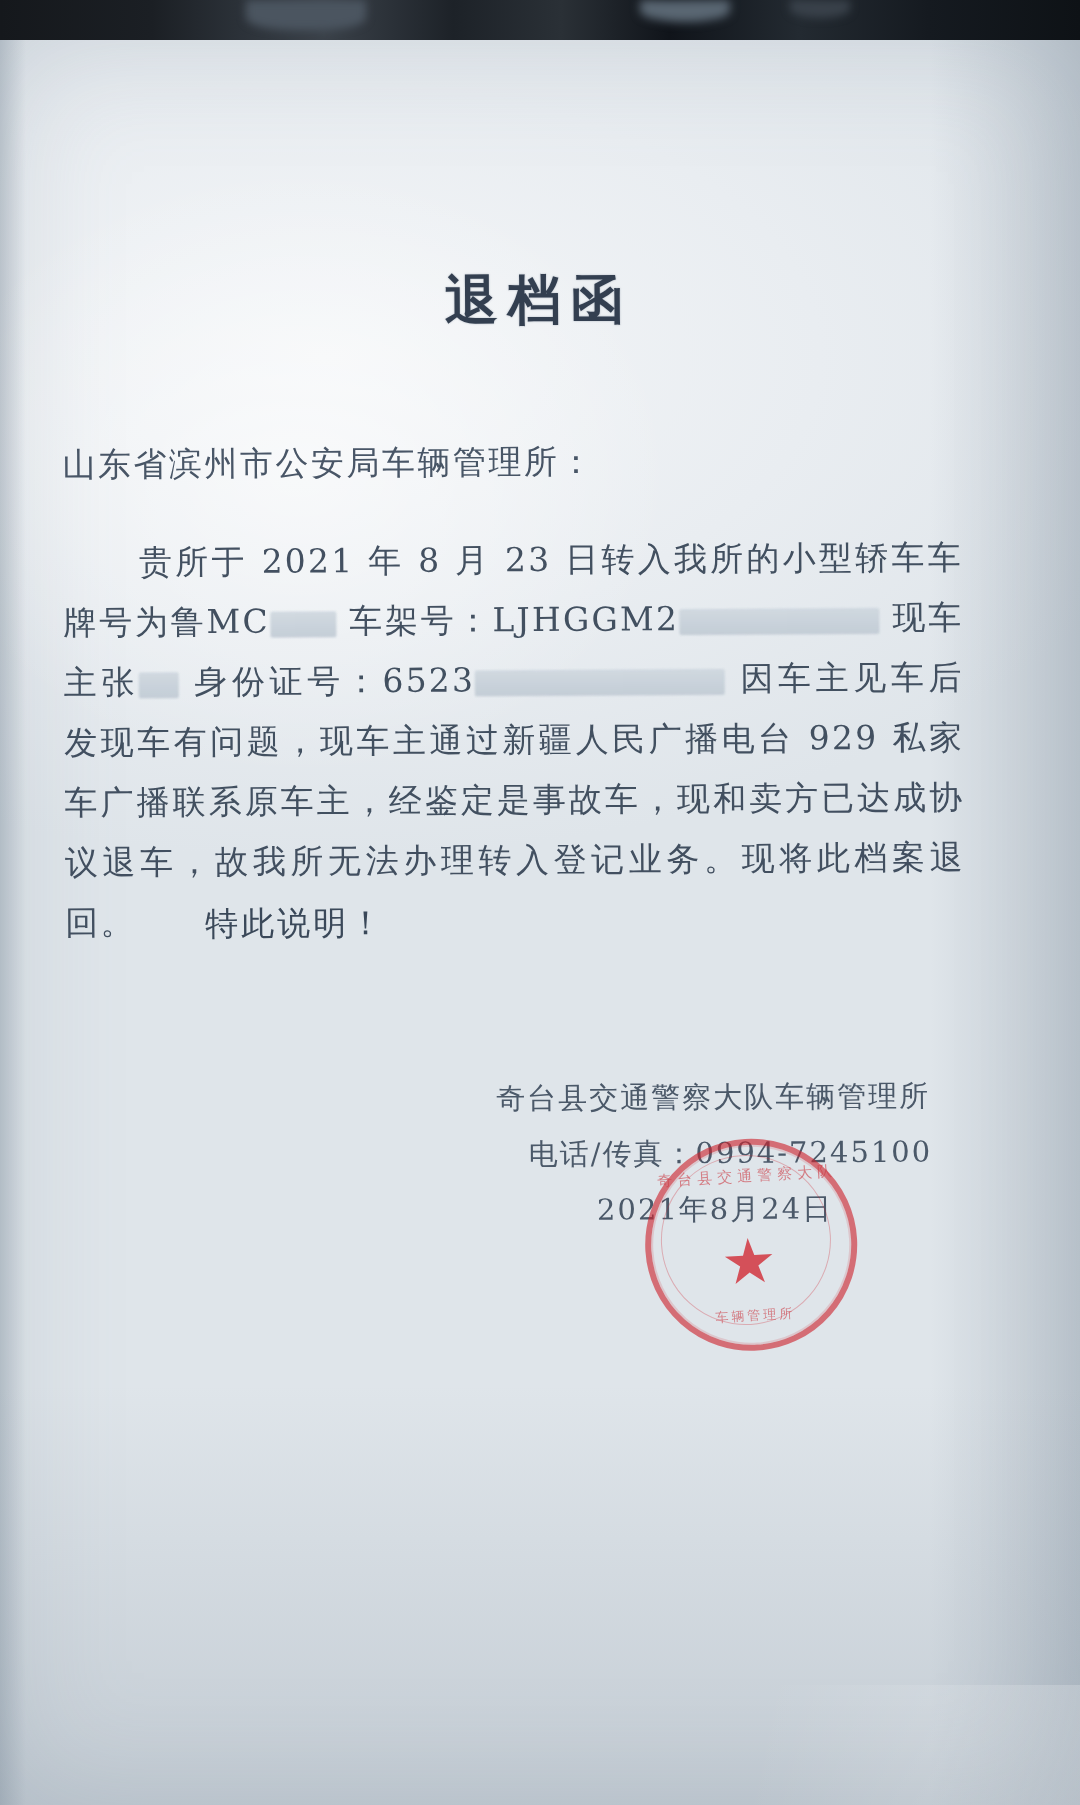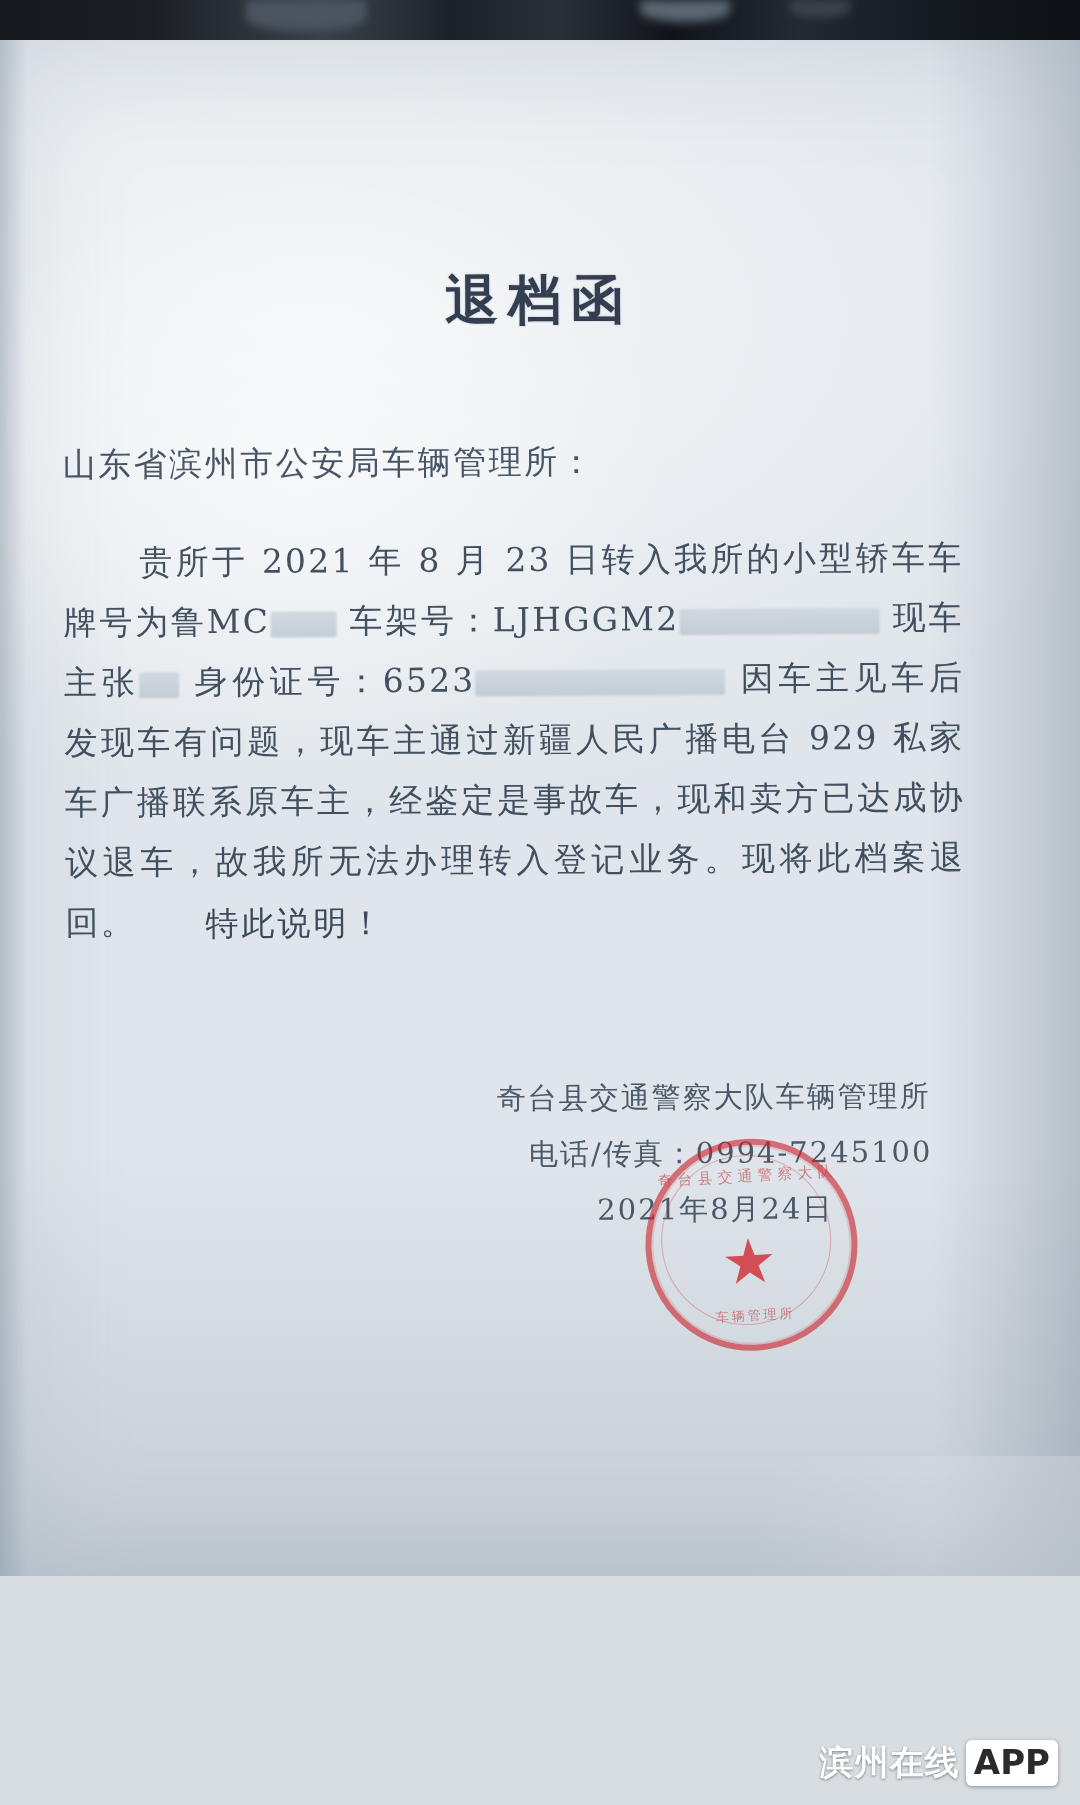--- a/index.html
+++ b/index.html
@@ -37,21 +37,21 @@
   .bg-top .blob3 {
     position:absolute; left:790px; top:0; width:60px; height:18px;
     background:#39414a; border-radius:0 0 50% 50%; filter: blur(4px);
   }
 
   
   .paper {
     position: absolute;
     left: 0; top: 40px;
     width: 1080px;
-    height: 1536px;
+    height: 1765px;
     background:
       radial-gradient(ellipse 900px 500px at 30% 18%, #f4f6f8 0%, #e9edf1 55%, #dfe5ea 100%),
       linear-gradient(175deg, #eef1f5 0%, #e6ebef 40%, #dde3e9 75%, #d3dae1 100%);
     box-shadow: inset 0 0 120px rgba(120,135,150,0.25);
   }
   
   .glare {
     position:absolute; left:-80px; top:120px;
     width: 760px; height: 620px;
     background: radial-gradient(ellipse at center, rgba(255,255,255,0.55) 0%, rgba(255,255,255,0.0) 70%);
@@ -274,18 +274,14 @@
         <div class="seal-top-text">奇台县交通警察大队</div>
         <div class="star"></div>
         <div class="seal-bottom-text">车辆管理所</div>
       </div>
 
     </div>
 
     <div class="wm-fade"></div>
   </div>
 
-  <div class="watermark">
-    <span class="wm-text">滨州在线</span>
-    <span class="wm-app">APP</span>
-  </div>
 
 </div>
 
 </body></html>

